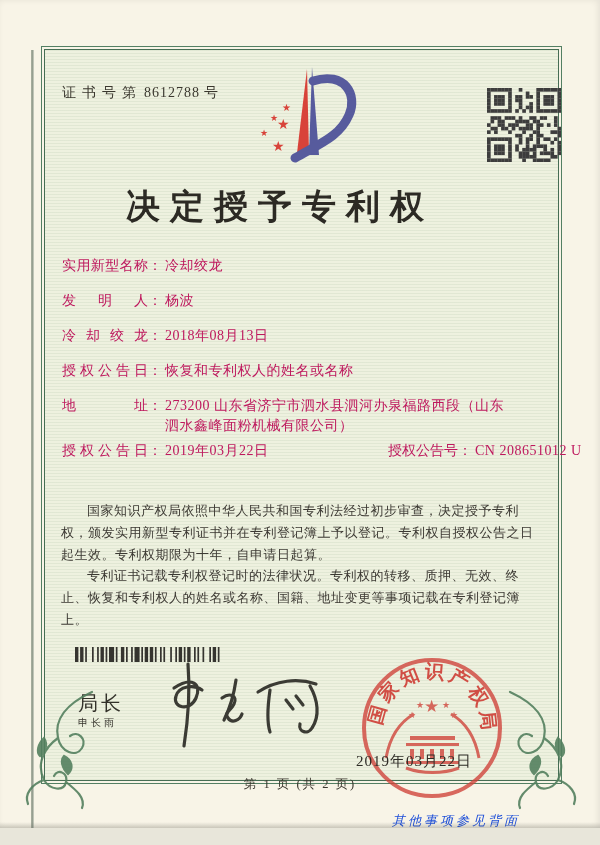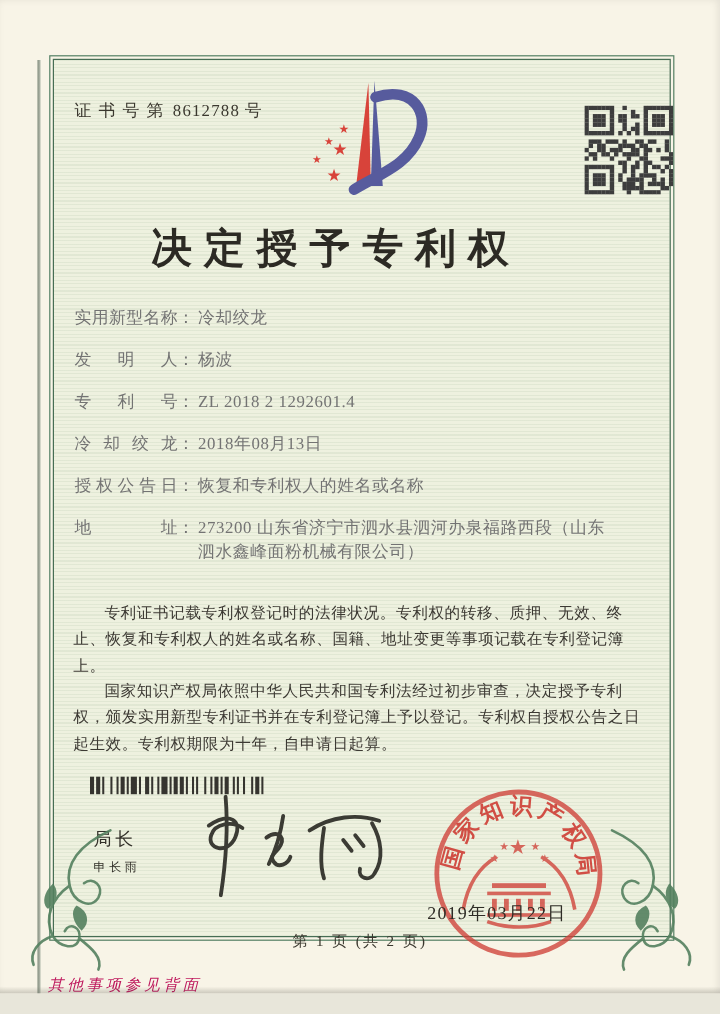--- a/index.html
+++ b/index.html
@@ -26,47 +26,47 @@
   .cert-no .num{letter-spacing:1px;margin-left:2px;}
   .cert-no .suf{margin-left:4px;}
   
   .logo{position:absolute;left:245px;top:58px;width:115px;height:114px;}
   .qr{position:absolute;left:487px;top:88px;width:74px;height:74px;}
   .qr svg{fill:#3d3d3d;}
   
   .title{position:absolute;left:0;right:40px;top:184px;text-align:center;
         font-size:34px;font-weight:600;letter-spacing:10px;color:#2c2a24;}
   
-  .fields{position:absolute;left:62px;top:256px;width:470px;font-size:14px;color:#737373;}
+  .fields{position:absolute;left:62px;top:256px;width:470px;font-size:14px;color:#be185d;}
   .f-row{position:relative;line-height:20px;margin-bottom:15px;white-space:nowrap;}
   .f-row.addr{margin-bottom:5px;white-space:normal;}
   .f-label{display:inline-block;width:86px;text-align:justify;text-align-last:justify;vertical-align:top;}
   .f-colon{vertical-align:top;}
   .f-value{margin-left:3px;letter-spacing:.5px;vertical-align:top;}
   .addr .f-value{display:inline-block;width:352px;white-space:normal;}
   .grant-no-pair{position:absolute;left:326px;top:0;}
   
   .legal{position:absolute;left:61px;top:500px;width:478px;font-size:13px;line-height:21.8px;color:#3c3933;}
   .legal p{margin:0;text-indent:2em;letter-spacing:.5px;}
   
   .barcode{position:absolute;left:75px;top:647px;width:160px;height:15px;}
   .barcode svg{fill:#35342f;}
   
-  .issuer-title{position:absolute;left:78px;top:690px;font-size:15px;letter-spacing:3px;color:#33312a;}
+  .issuer-title{position:absolute;left:78px;top:690px;font-size:20px;letter-spacing:3px;color:#33312a;}
   .issuer-name{position:absolute;left:78px;top:716px;font-size:10px;letter-spacing:3px;color:#33312a;}
   .signature{position:absolute;left:158px;top:658px;width:175px;height:95px;}
   .signature path{stroke:#3b3b34;stroke-width:3.2;fill:none;stroke-linecap:round;stroke-linejoin:round;}
   
   .seal{position:absolute;left:350px;top:646px;width:165px;height:165px;opacity:.92;}
   .seal-date{position:absolute;left:356px;top:752px;font-size:15px;letter-spacing:1px;color:#2e2c26;}
   
   .page-indicator{position:absolute;left:40px;right:40px;top:776px;text-align:center;
         font-size:12.5px;letter-spacing:2px;color:#3a372e;}
-  .back-note{position:absolute;left:40px;right:80px;top:812px;text-align:left;
-        font-size:13px;letter-spacing:3px;color:#be185d;font-style:italic;}
+  .back-note{position:absolute;left:40px;right:80px;top:812px;text-align:right;
+        font-size:13px;letter-spacing:3px;color:#1d4ed8;font-style:italic;}
 </style>
 </head>
 <body>
 
 <div class="page">
 
   <div class="paper-edge"></div>
   <div class="frame-outer"></div>
   <div class="frame-inner"></div>
 
@@ -317,36 +317,39 @@
   <div class="title">决定授予专利权</div>
 
   <div class="fields">
     <div class="f-row">
       <span class="f-label">实用新型名称</span><span class="f-colon">：</span><span class="f-value">冷却绞龙</span>
     </div>
     <div class="f-row">
       <span class="f-label">发明人</span><span class="f-colon">：</span><span class="f-value">杨波</span>
     </div>
     <div class="f-row">
-      <span class="f-label">专利号</span><span class="f-colon">：</span><span class="f-value">ZL 2018 2 1292601.4</span>
-    </div>
-    <div class="f-row">
       <span class="f-label">冷却绞龙</span><span class="f-colon">：</span><span class="f-value">2018年08月13日</span>
     </div>
     <div class="f-row">
       <span class="f-label">授权公告日</span><span class="f-colon">：</span><span class="f-value">恢复和专利权人的姓名或名称</span>
     </div>
     <div class="f-row addr">
       <span class="f-label">地址</span><span class="f-colon">：</span><span class="f-value">273200 山东省济宁市泗水县泗河办泉福路西段（山东泗水鑫峰面粉机械有限公司）</span>
     </div>
+    <div class="f-row">
+      <span class="f-label">授权公告日</span><span class="f-colon">：</span><span class="f-value">2019年03月22日</span>
+      <span class="grant-no-pair">
+        <span>授权公告号</span><span class="f-colon">：</span><span class="f-value">CN 208651012 U</span>
+      </span>
+    </div>
   </div>
 
   <div class="legal">
+    <p>国家知识产权局依照中华人民共和国专利法经过初步审查，决定授予专利权，颁发实用新型专利证书并在专利登记簿上予以登记。专利权自授权公告之日起生效。专利权期限为十年，自申请日起算。</p>
     <p>专利证书记载专利权登记时的法律状况。专利权的转移、质押、无效、终止、恢复和专利权人的姓名或名称、国籍、地址变更等事项记载在专利登记簿上。</p>
-    <p>国家知识产权局依照中华人民共和国专利法经过初步审查，决定授予专利权，颁发实用新型专利证书并在专利登记簿上予以登记。专利权自授权公告之日起生效。专利权期限为十年，自申请日起算。</p>
   </div>
 
   <div class="barcode">
     <svg viewBox="0 0 160 15" width="160" height="15">
         <rect x="0.0" y="0" width="3.4" height="15"></rect>
         <rect x="5.1" y="0" width="3.4" height="15"></rect>
         <rect x="10.2" y="0" width="1.7" height="15"></rect>
         <rect x="17.0" y="0" width="1.7" height="15"></rect>
         <rect x="22.1" y="0" width="1.7" height="15"></rect>
         <rect x="25.5" y="0" width="3.4" height="15"></rect>

